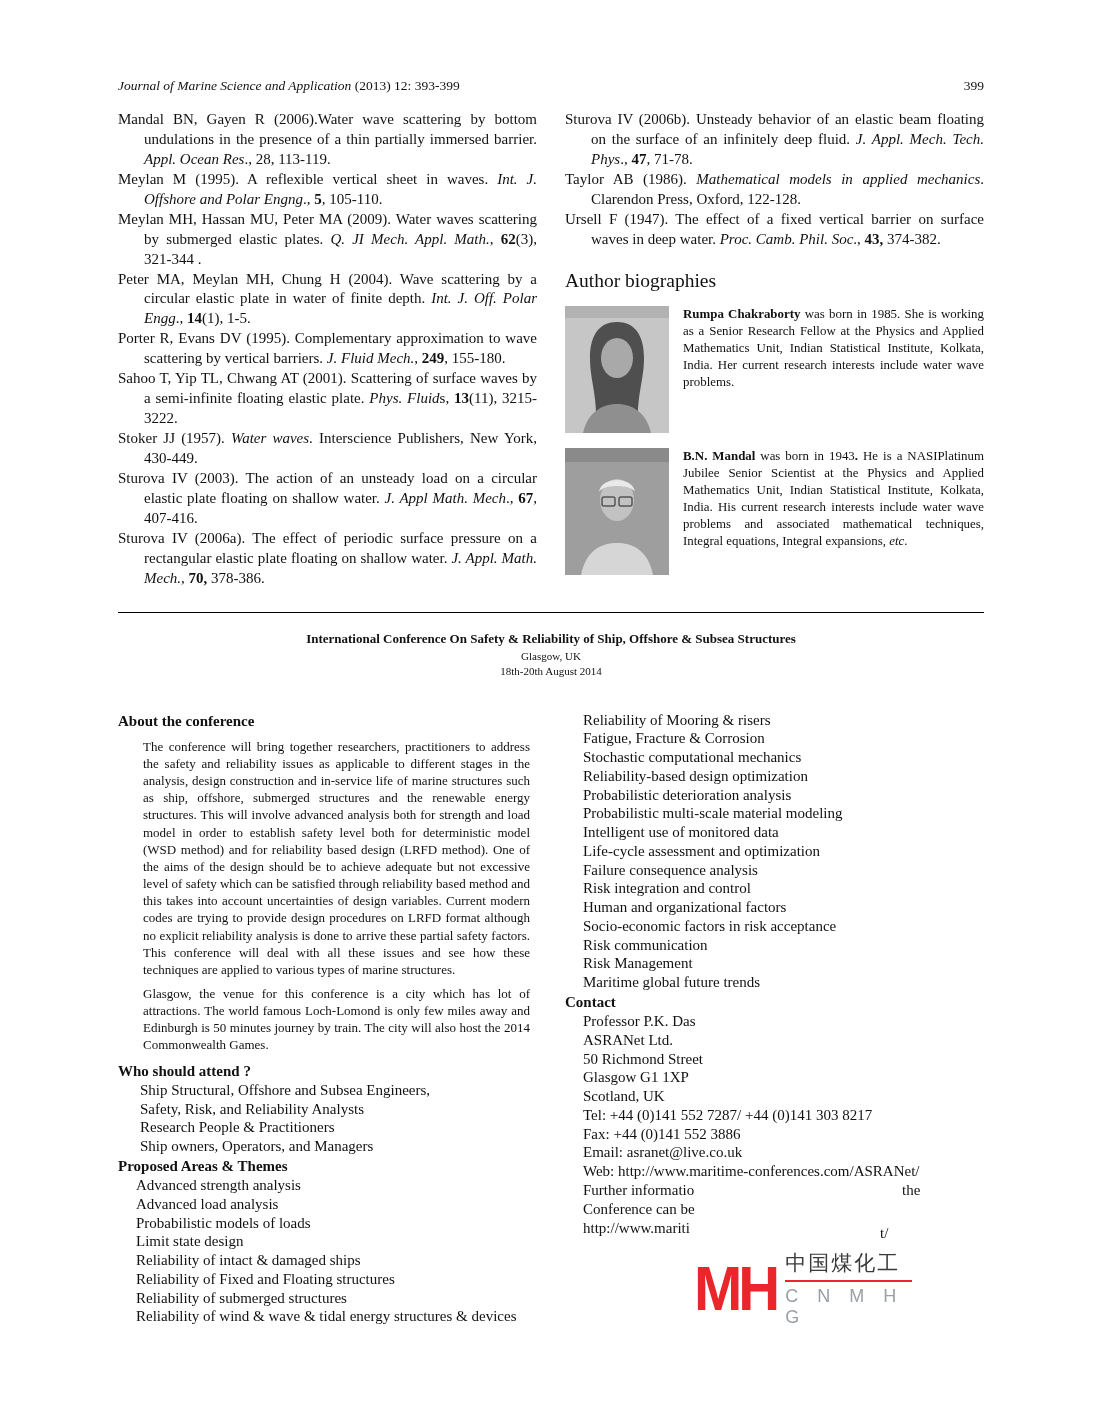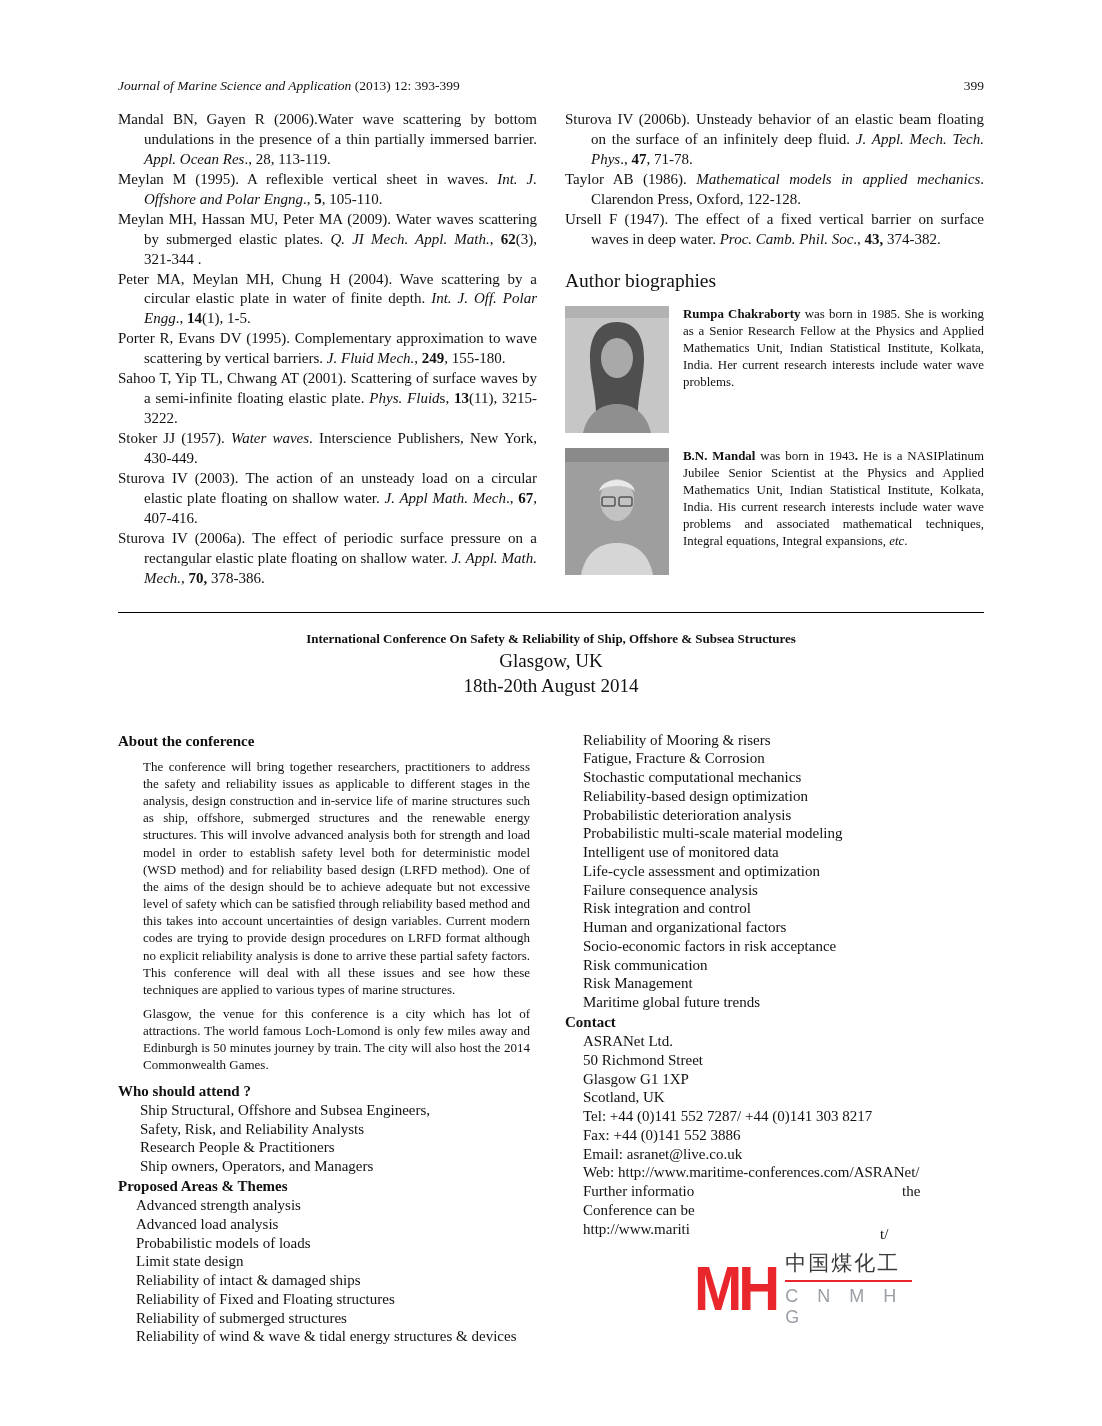--- a/index.html
+++ b/index.html
@@ -21,21 +21,21 @@
 
   .bio-heading { font-size: 19.5px; font-weight: normal; margin: 20px 0 14px; font-family: "Liberation Serif", serif; }
   .bio { display: flex; gap: 14px; margin-bottom: 15px; }
   .bio-photo { width: 104px; height: 127px; flex: 0 0 auto; }
   .bio-photo svg { display: block; width: 100%; height: 100%; }
   .bio-text { font-size: 12.9px; line-height: 1.32; text-align: justify; }
 
   .divider { border: 0; border-top: 1.5px solid #000; margin: 22px 0 0 0; }
 
   .conf-title { font-size: 13px; font-weight: bold; text-align: center; margin-top: 18px; }
-  .conf-sub { font-size: 19px; text-align: center; margin-top: 3px; }
+  .conf-sub { font-size: 11px; text-align: center; margin-top: 3px; }
   .conf-cols { margin-top: 34px; }
 
   .sec-heading { font-size: 15px; font-weight: bold; line-height: 1.35; }
   .about { margin: 7px; font-size: 13px; line-height: 1.32; text-align: justify; padding-left: 18px; }
 
   .plain-list { margin: 0; padding: 0; list-style: none; }
   .plain-list li { font-size: 15px; line-height: 1.25; }
   .who-list li { padding-left: 22px; }
   .theme-list li { padding-left: 18px; }
   .contact-list li { padding-left: 18px; }
@@ -180,20 +180,21 @@
               <li>Human and organizational factors</li>
               <li>Socio-economic factors in risk acceptance</li>
               <li>Risk communication</li>
               <li>Risk Management</li>
               <li>Maritime global future trends</li>
             </ul>
 
           <div class="sec-heading">Contact</div>
           <ul class="plain-list contact-list">
 
+          <li>Professor P.K. Das</li>
               <li>ASRANet Ltd.</li>
               <li>50 Richmond Street</li>
               <li>Glasgow G1 1XP</li>
               <li>Scotland, UK</li>
               <li>Tel: +44 (0)141 552 7287/ +44 (0)141 303 8217</li>
               <li>Fax: +44 (0)141 552 3886</li>
               <li>Email: asranet@live.co.uk</li>
               <li>Web: http://www.maritime-conferences.com/ASRANet/</li>
             </ul>
 

